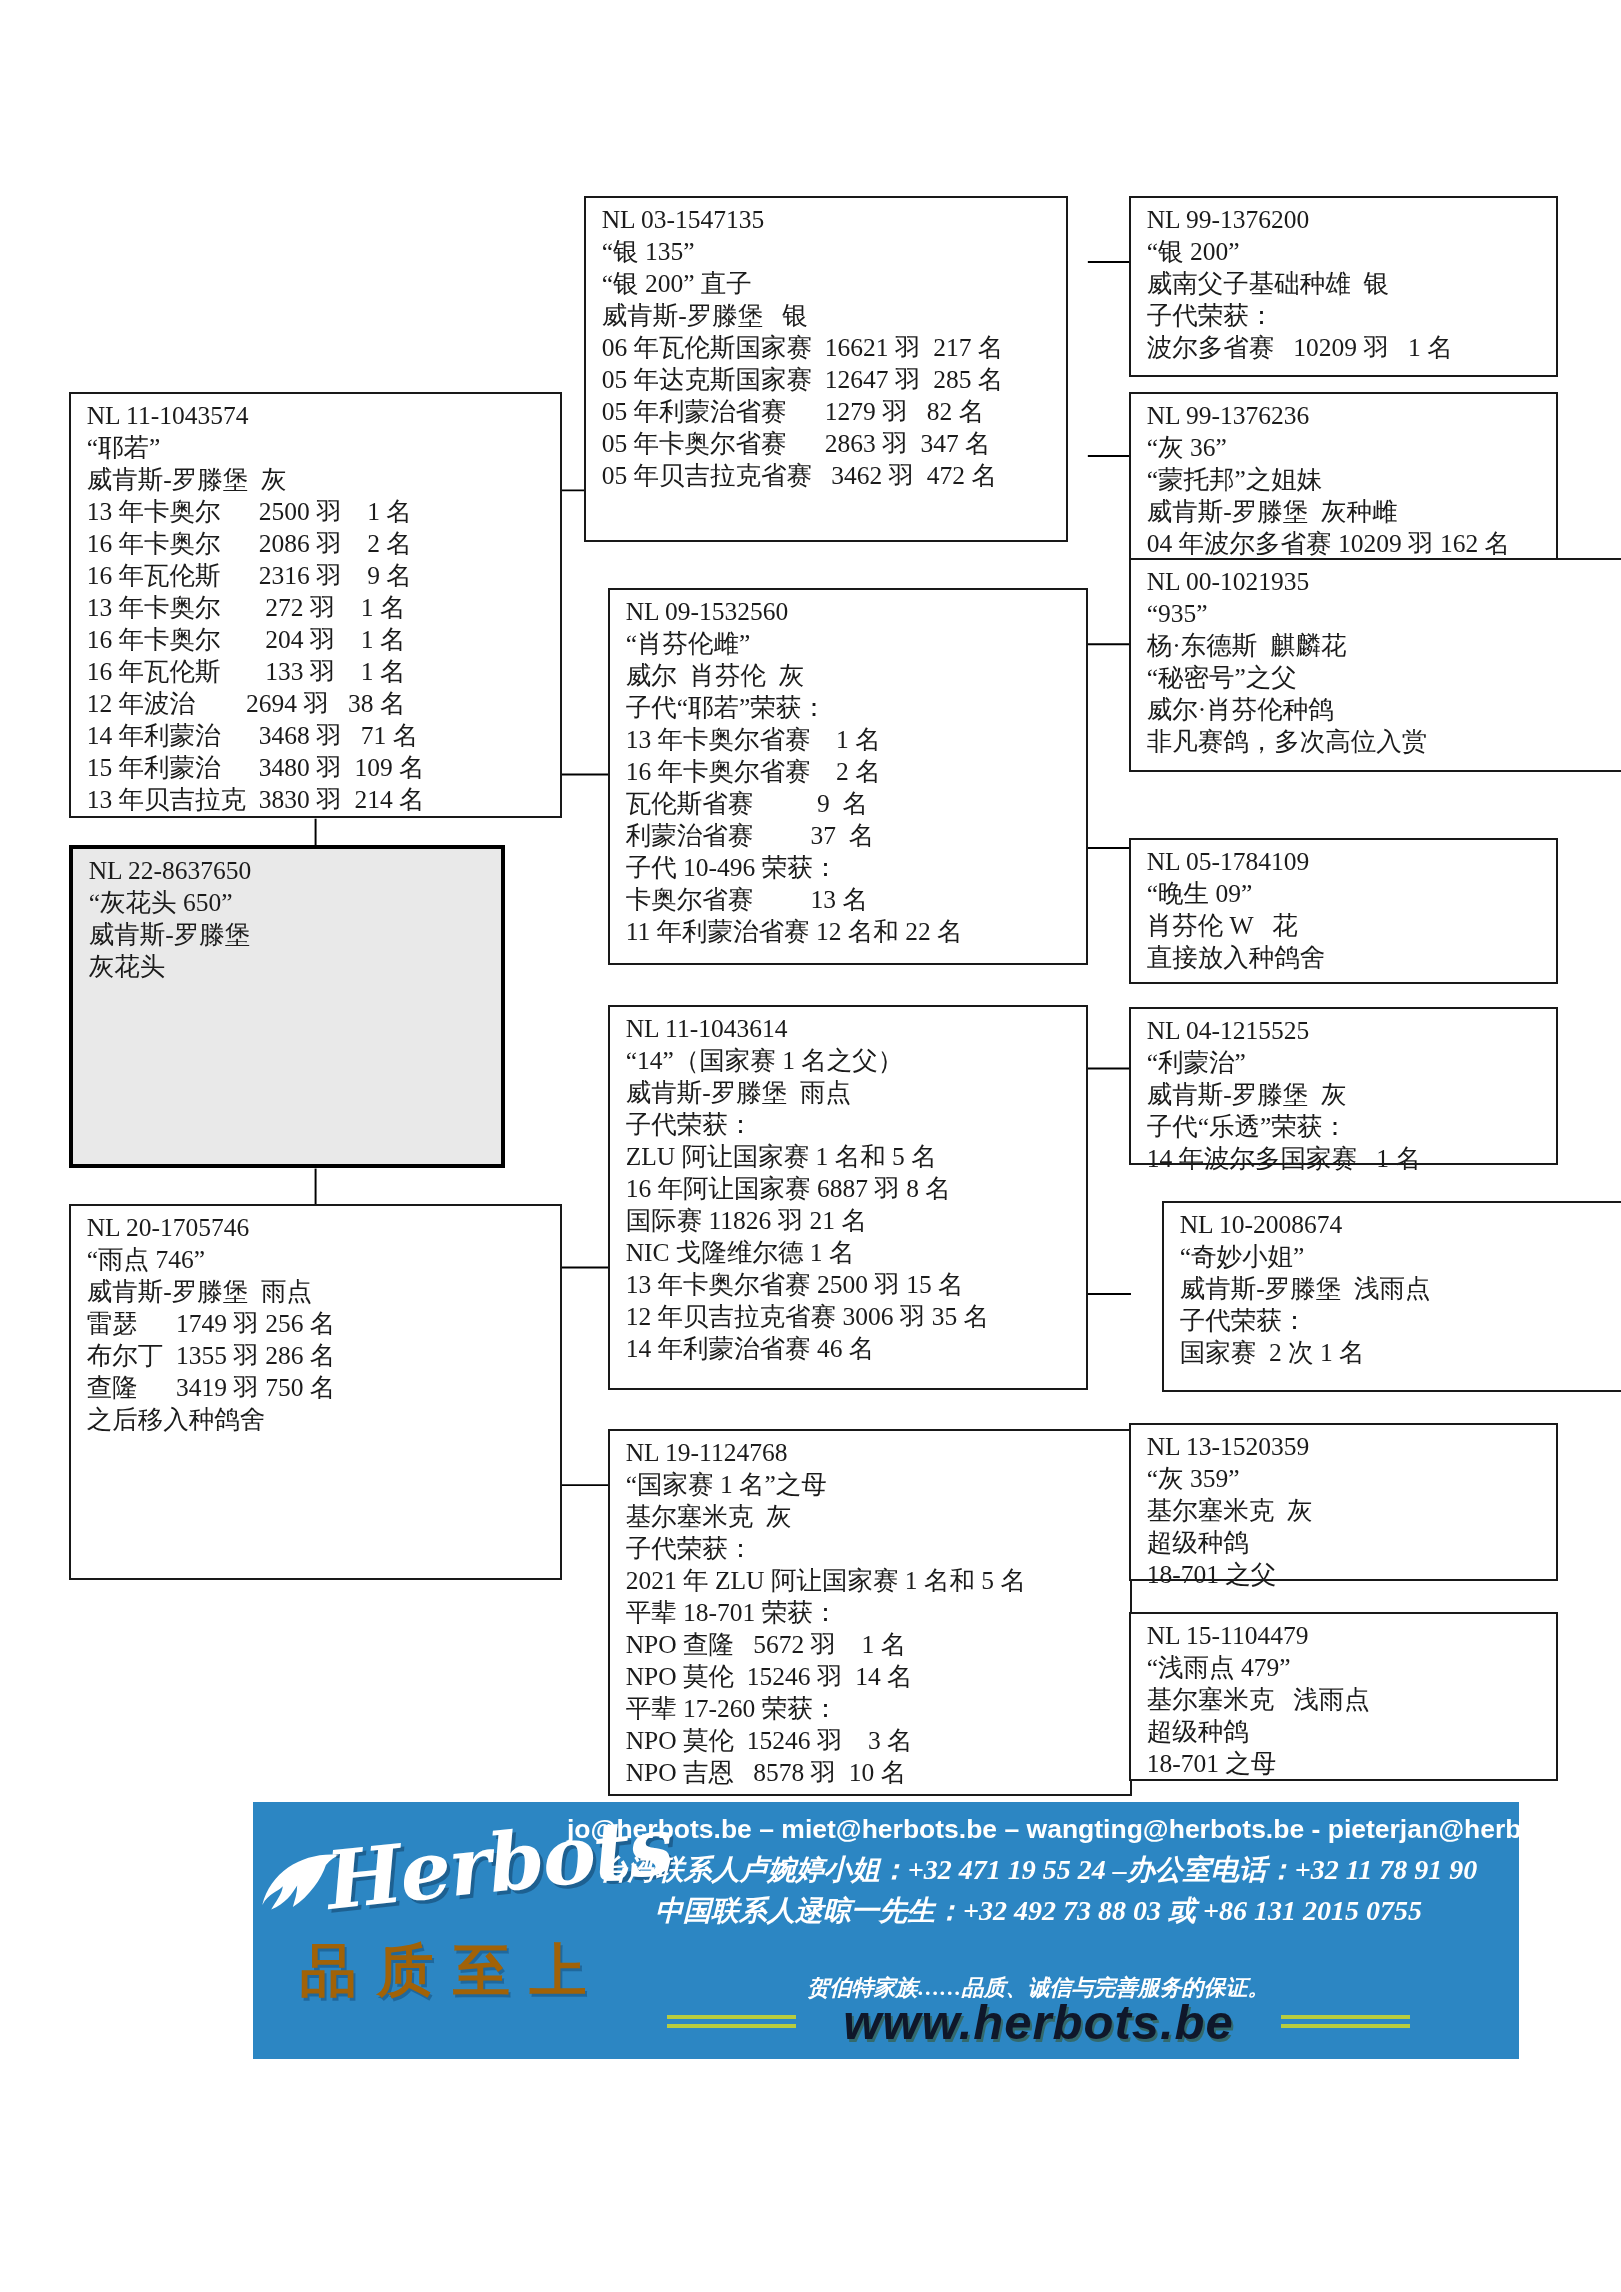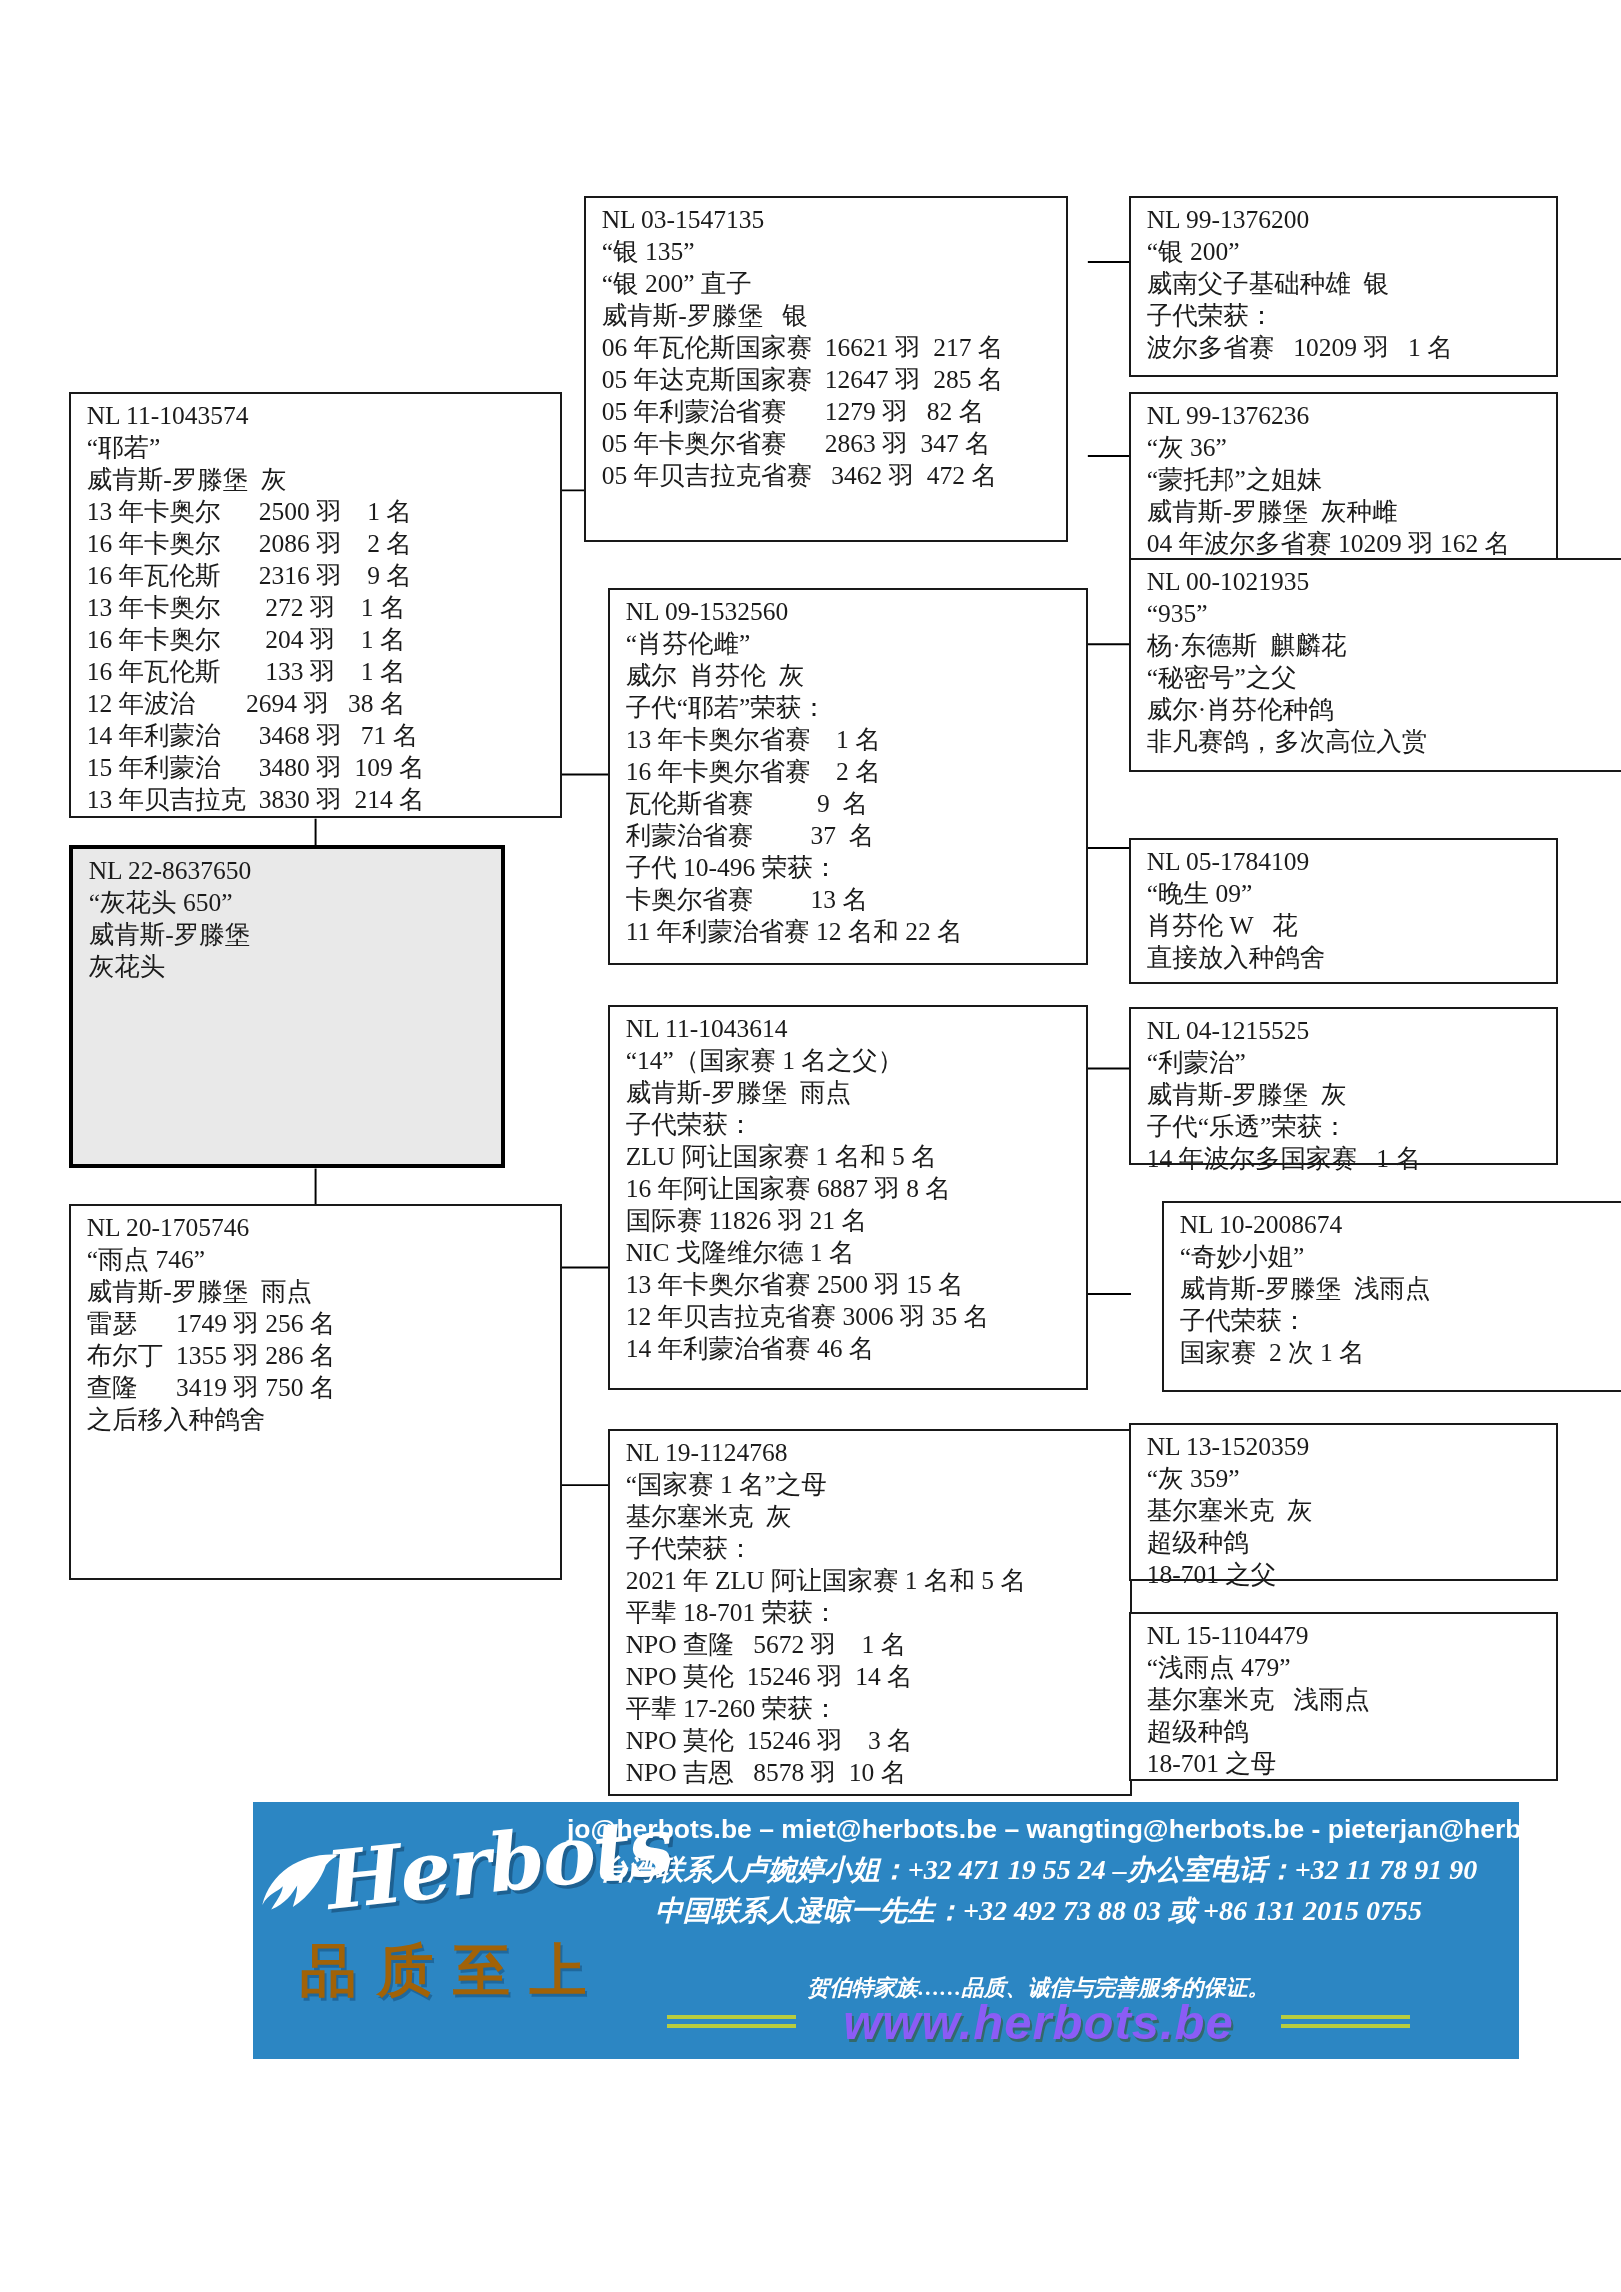--- a/index.html
+++ b/index.html
@@ -257,20 +257,20 @@
       <div class="logo-sub">品质至上</div>
     </div>
 
     <div class="banner-right">
       <div class="b-line b-emails">jo@herbots.be – miet@herbots.be – wangting@herbots.be - pieterjan@herbots.be</div>
       <div class="b-line b-tw">台湾联系人卢婉婷小姐：+32 471 19 55 24 –办公室电话：+32 11 78 91 90</div>
       <div class="b-line b-cn">中国联系人逯晾一先生：+32 492 73 88 03 或 +86 131 2015 0755</div>
       <div class="b-line b-slogan">贺伯特家族……品质、诚信与完善服务的保证。</div>
       <div class="www-row">
         <div class="dbl-rule" style="border-top-color: rgb(184, 204, 63); border-bottom-color: rgb(184, 204, 63);"></div>
-        <div class="www-text" style="color: #8b5cf6;">www.herbots.be</div>
+        <div class="www-text" style="color: #0f172a;">www.herbots.be</div>
         <div class="dbl-rule" style="border-top-color: rgb(184, 204, 63); border-bottom-color: rgb(184, 204, 63);"></div>
       </div>
     </div>
   </div>
 
 </div>
 
 
 </body></html>

